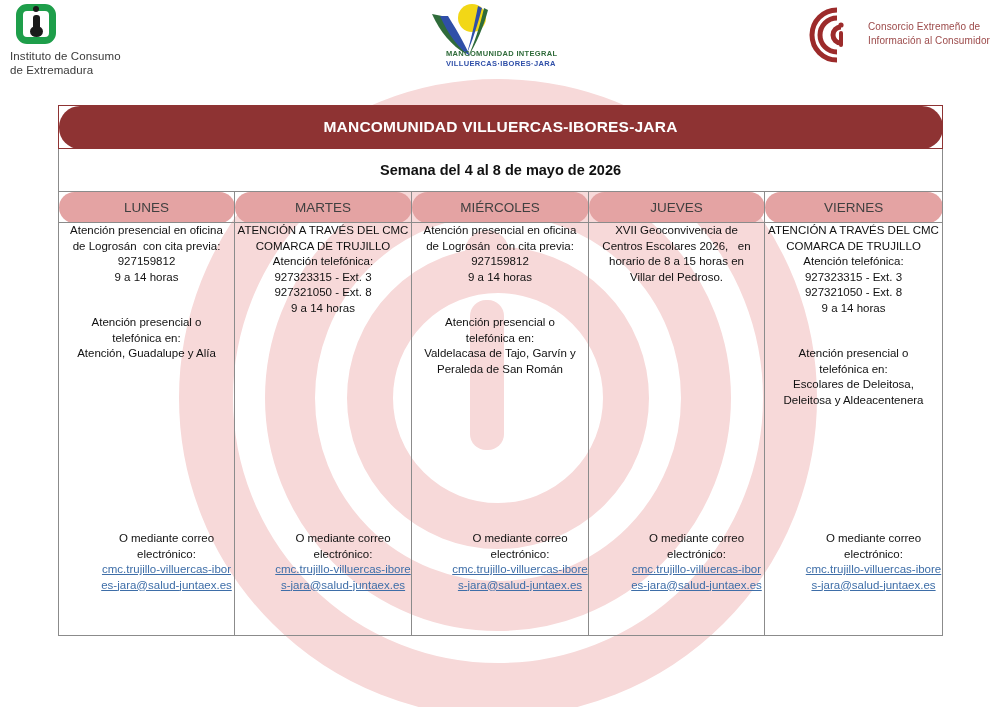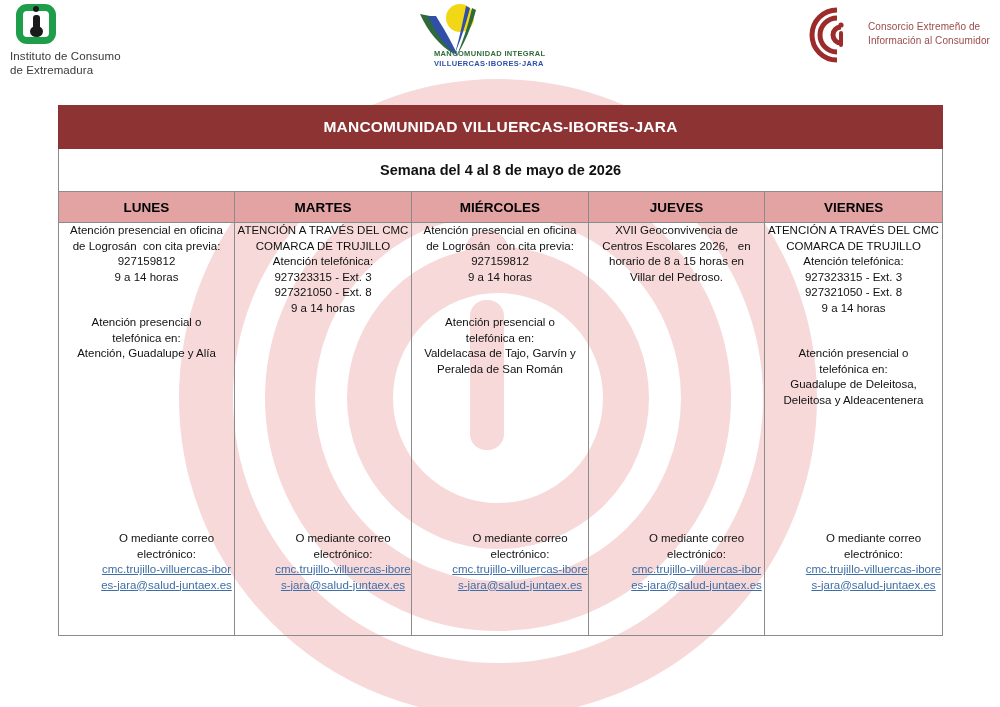--- a/index.html
+++ b/index.html
@@ -77,21 +77,21 @@
   }
   #logo-consumo .caption {
     margin-top: 5px;
     font-size: 11.5px;
     line-height: 14px;
     color: #3a3a3a;
     letter-spacing: .1px;
   }
 
   
-  #logo-manco { left: 392px; top: 2px; width: 190px; }
+  #logo-manco { left: 404px; top: 2px; width: 190px; }
   #logo-manco .art { position: relative; width: 150px; height: 62px; margin-left: 14px; }
   #logo-manco .caption {
     position: absolute;
     left: 42px; top: 47px;
     width: 150px;
     font-size: 7.5px;
     line-height: 9.5px;
     font-weight: bold;
     color: #2f6b3a;
     letter-spacing: .35px;
@@ -117,21 +117,21 @@
   #schedule {
     position: absolute;
     left: 58px;
     top: 105px;
     width: 884px;
     z-index: 1;
     border-collapse: collapse;
     table-layout: fixed;
     background: transparent;
   }
-  #schedule td, #schedule th { padding: 0; }
+  #schedule td, #schedule th { padding: 0; border-radius: 21px; }
 
   .title-cell {
     background: #8e3333;
     color: #ffffff;
     font-size: 15.5px;
     font-weight: bold;
     text-align: center;
     height: 42px;
     letter-spacing: .2px;
     border: 1px solid #8e3333;
@@ -142,23 +142,23 @@
     font-size: 14.5px;
     font-weight: bold;
     text-align: center;
     height: 42px;
     border-left: 1px solid #8b8b8b;
     border-right: 1px solid #8b8b8b;
     border-bottom: 1px solid #8b8b8b;
   }
   .day-head {
     background: #e4a3a3;
-    color: #000000;
+    color: #404040;
     font-size: 13.5px;
-    font-weight: bold;
+    font-weight: normal;
     text-align: center;
     height: 30px;
     border: 1px solid #8b8b8b;
     border-top: none;
   }
   .day-cell {
     background: transparent;
     vertical-align: top;
     border-left: 1px solid #8b8b8b;
     border-right: 1px solid #8b8b8b;
@@ -399,21 +399,21 @@
               <div class="b">ATENCIÓN A TRAVÉS DEL CMC</div>
               <div class="b">COMARCA DE TRUJILLO</div>
               <div class="n">Atención telefónica:</div>
               <div class="b">927323315 - Ext. 3</div>
               <div class="b">927321050 - Ext. 8</div>
               <div class="n">9 a 14 horas</div>
             </div>
             <div class="blk gap-top">
               <div class="n">Atención presencial o</div>
               <div class="n">telefónica en:</div>
-              <div class="b">Guadalupe de Deleitosa,</div>
+              <div class="b">Escolares de Deleitosa,</div>
               <div class="b">Deleitosa y Aldeacentenera</div>
             </div>
           </div>
           <div class="cell-bottom">
             <div class="mail-block">
               <div class="n">O mediante correo</div>
               <div class="n">electrónico:</div>
               <a class="mail-link" href="#">cmc.trujillo-villuercas-ibores-jara@salud-juntaex.es</a>
             </div>
           </div>

